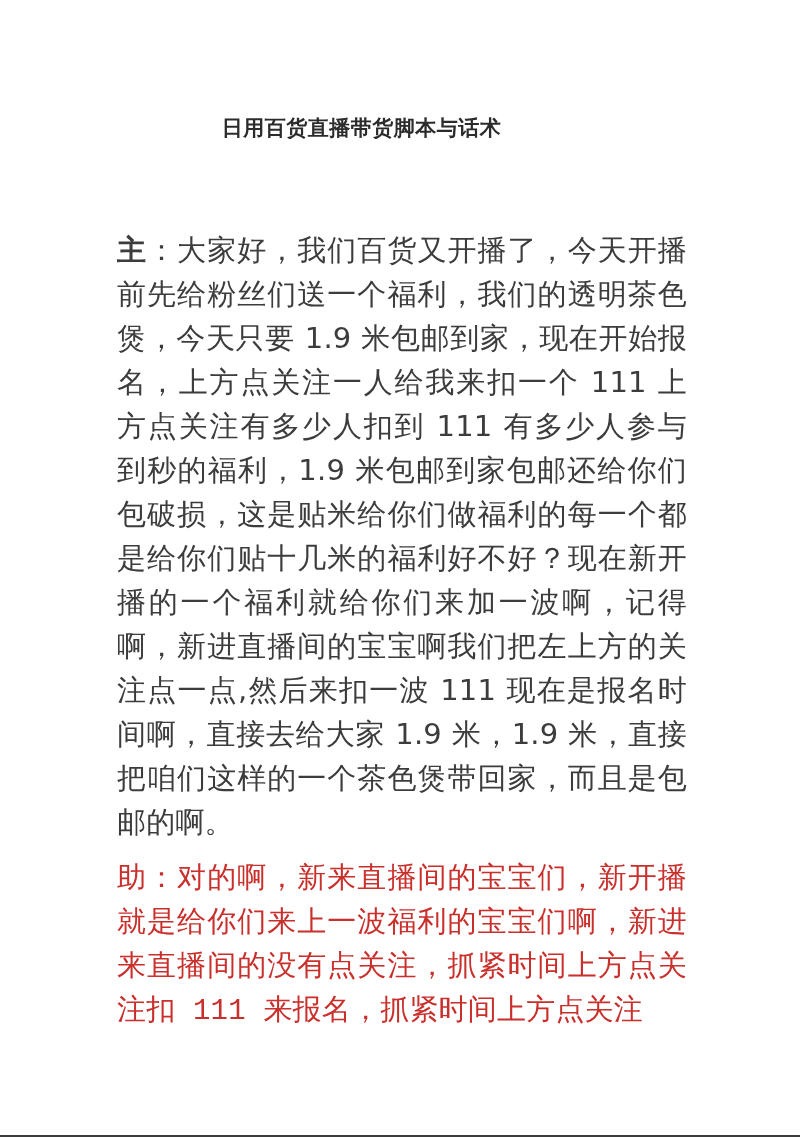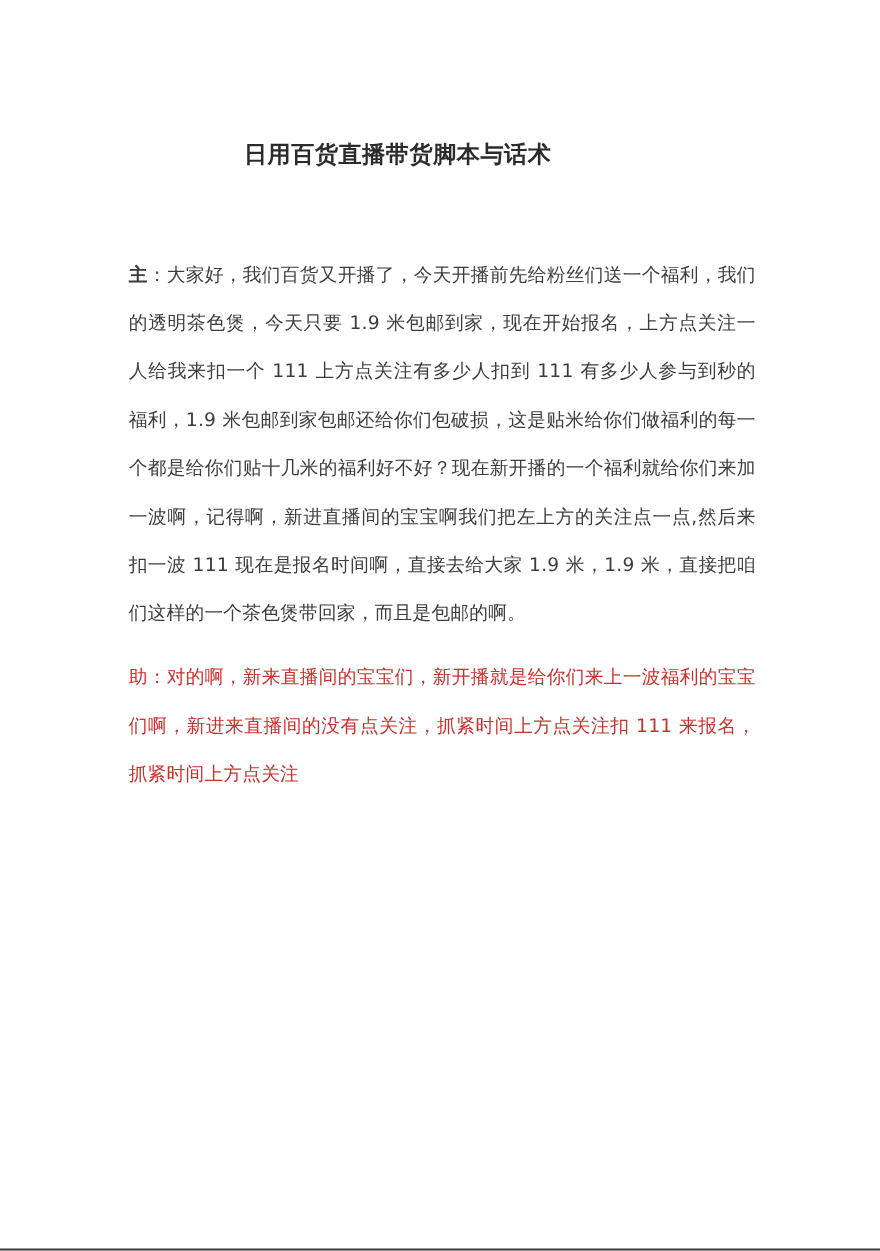--- a/index.html
+++ b/index.html
@@ -23,40 +23,40 @@
     position: absolute;
     top: 113px;
     left: 0;
     width: 723px;
     text-align: center;
     font-size: 21px;
     font-weight: bold;
     color: #2b2b2b;
     letter-spacing: 0.5px;
     line-height: 30px;
-    margin-top: 12px;
   }
   .body-area {
     position: absolute;
     top: 228px;
     left: 117px;
     width: 570px;
   }
   .para {
-    font-size: 17px;
+    font-size: 29px;
     line-height: 44px;
     color: #3c3c3c;
     text-align: justify;
     text-justify: inter-character;
     margin: 0 0 14px 0;
     letter-spacing: 0.2px;
     word-break: break-all;
   }
   .para.red {
     color: #c9302c;
+    font-family: Liberation Mono, monospace;
   }
   .speaker {
     font-weight: bold;
   }
   .para.red .speaker {
     font-weight: normal;
   }
 </style>
 </head>
 <body>

